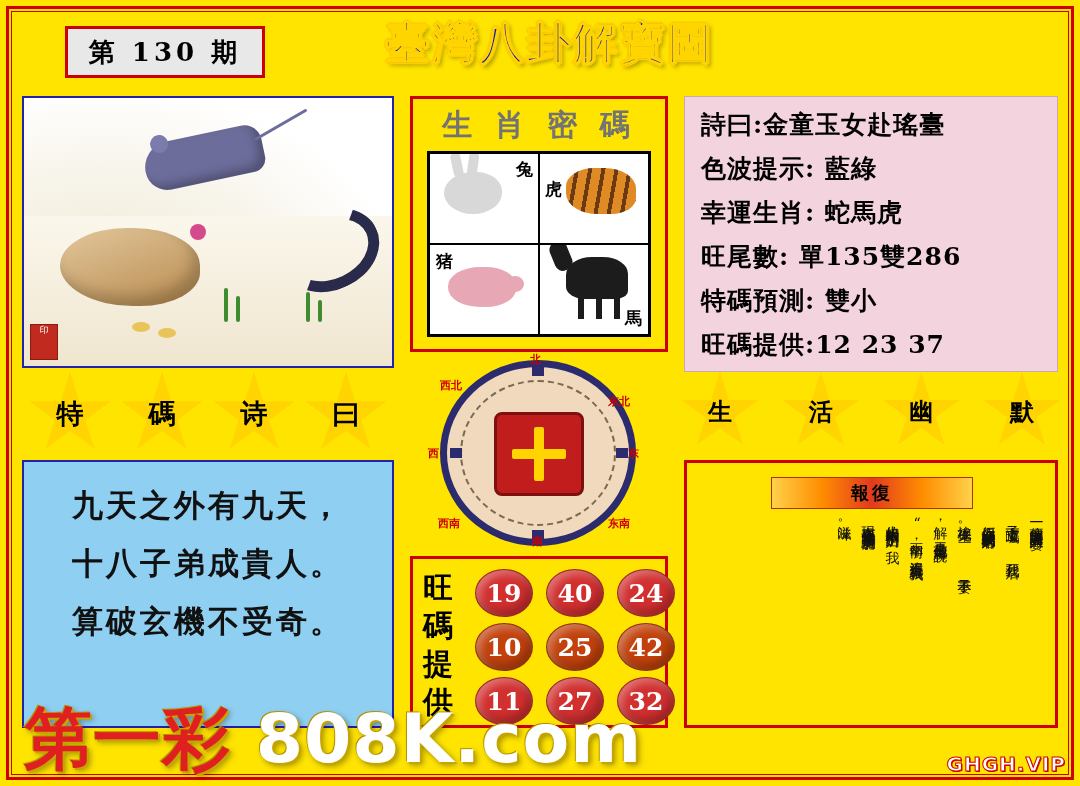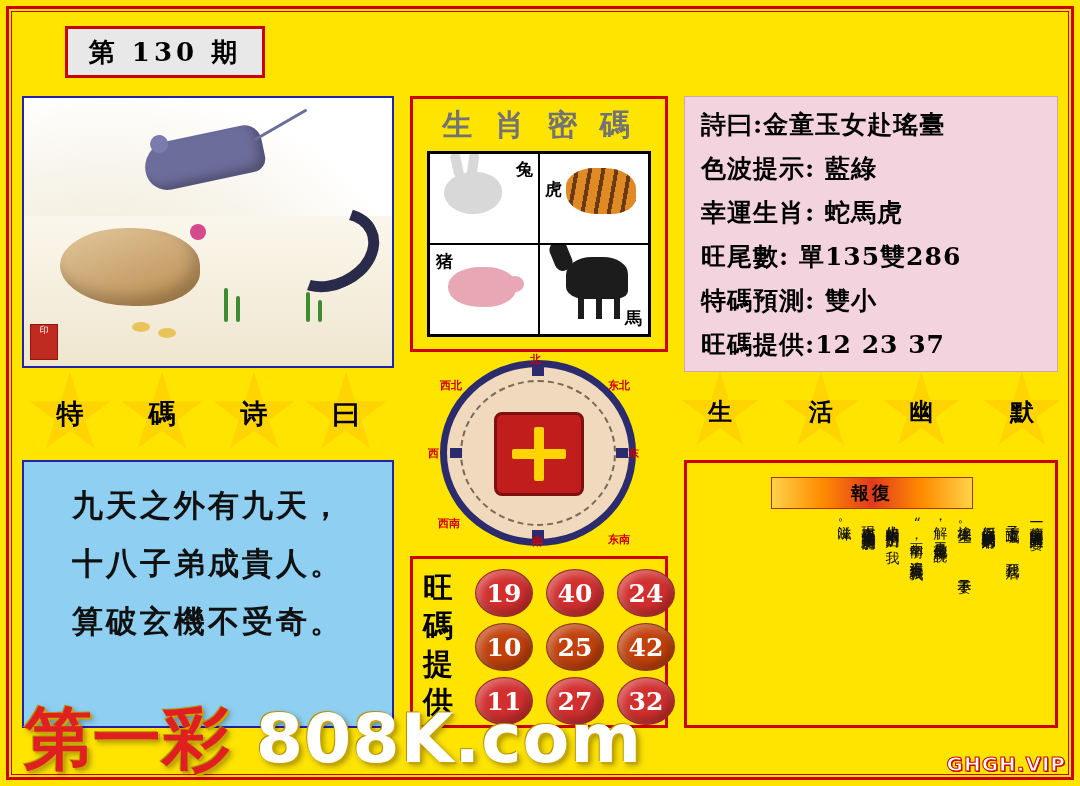--- a/index.html
+++ b/index.html
@@ -540,20 +540,21 @@
 </style>
 </head>
 <body>
 
 <div id="root">
 
   <div class="outer-frame"></div>
   <div class="outer-frame2"></div>
 
   <div class="issue-badge">第 130 期</div>
+  <div class="main-title">臺灣八卦解寶圖</div>
 
   <div class="panel pic-panel">
     <div class="pic-inner">
       <div class="ground"></div>
       <div class="rat">
           <div class="rat-ear"></div>
         </div>
       <div class="snake"></div>
       <div class="stone"></div>
       <div class="flower"></div>
@@ -623,23 +624,23 @@
     <div class="ring2"></div>
     <div class="bagua-tick" style="left:100px; top:8px;"></div>
     <div class="bagua-tick" style="left:100px; top:172px;"></div>
     <div class="bagua-tick" style="left:18px; top:90px;"></div>
     <div class="bagua-tick" style="left:184px; top:90px;"></div>
     <div class="bagua-label" style="left:98px; top:-6px;">北</div>
     <div class="bagua-label" style="left:8px; top:20px;">西北</div>
     <div class="bagua-label" style="left:-4px; top:88px;">西</div>
     <div class="bagua-label" style="left:6px; top:158px;">西南</div>
     <div class="bagua-label" style="left:100px; top:176px;">南</div>
-    <div class="bagua-label" style="left:176px; top:158px;margin-top:16px;">东南</div>
+    <div class="bagua-label" style="left:176px; top:158px;">东南</div>
     <div class="bagua-label" style="left:196px; top:88px;">东</div>
-    <div class="bagua-label" style="left:176px; top:20px;">东北</div>
+    <div class="bagua-label" style="left:176px; top:36px;">东北</div>
     <div class="center">
       <div class="cross"></div>
       <div class="cross v"></div>
     </div>
   </div>
 
   <div class="panel nums-panel">
     <div class="nums-label">旺碼提供</div>
     <div class="balls">
       <div class="ball red">19</div>

